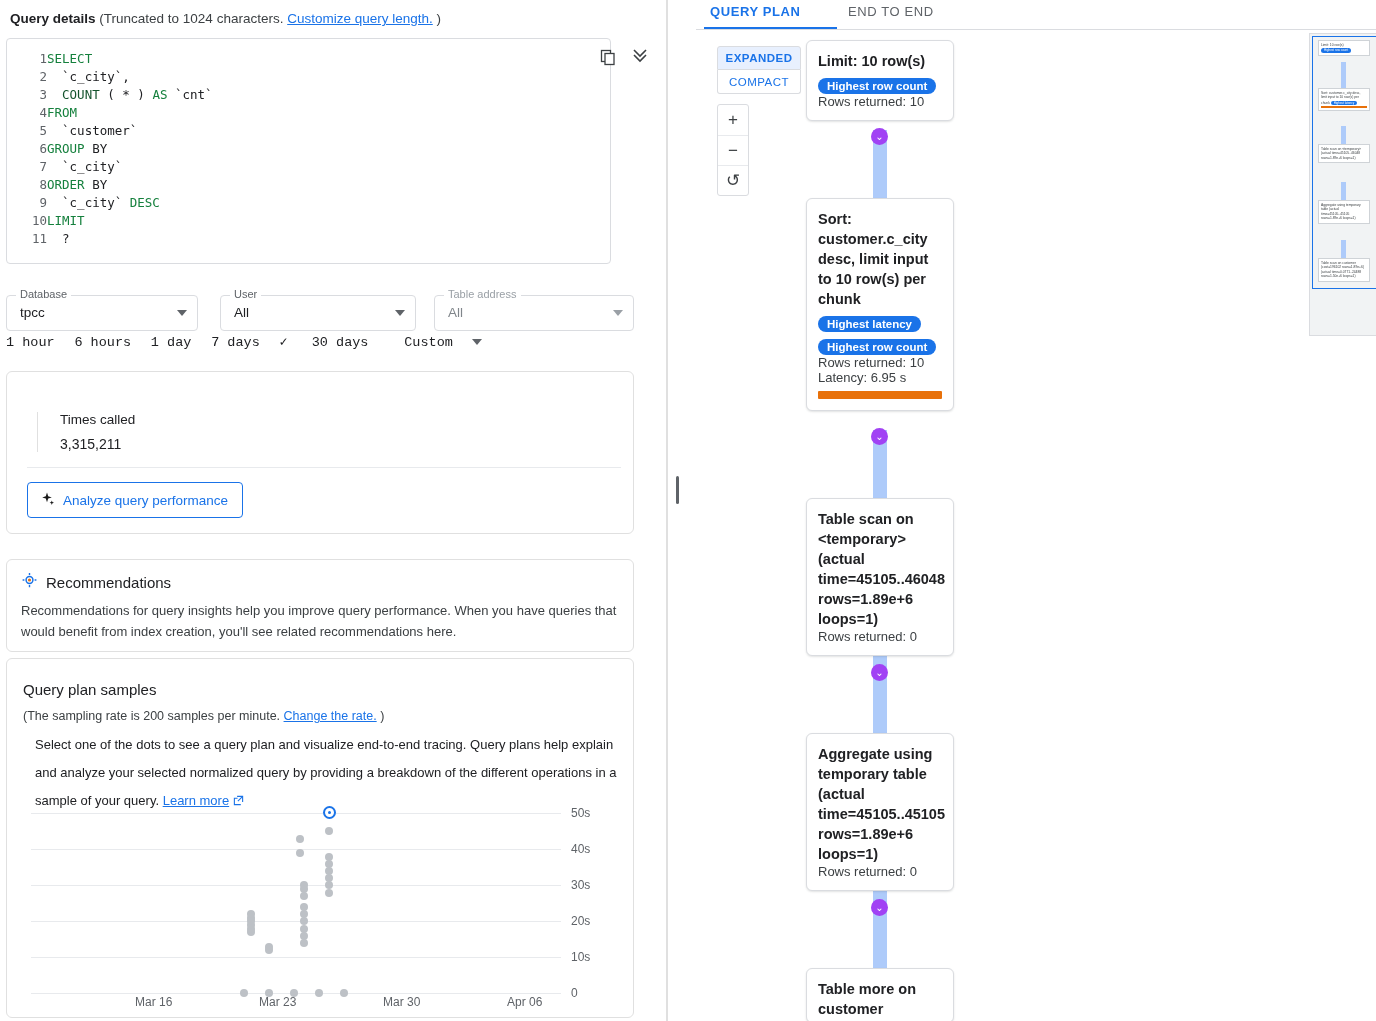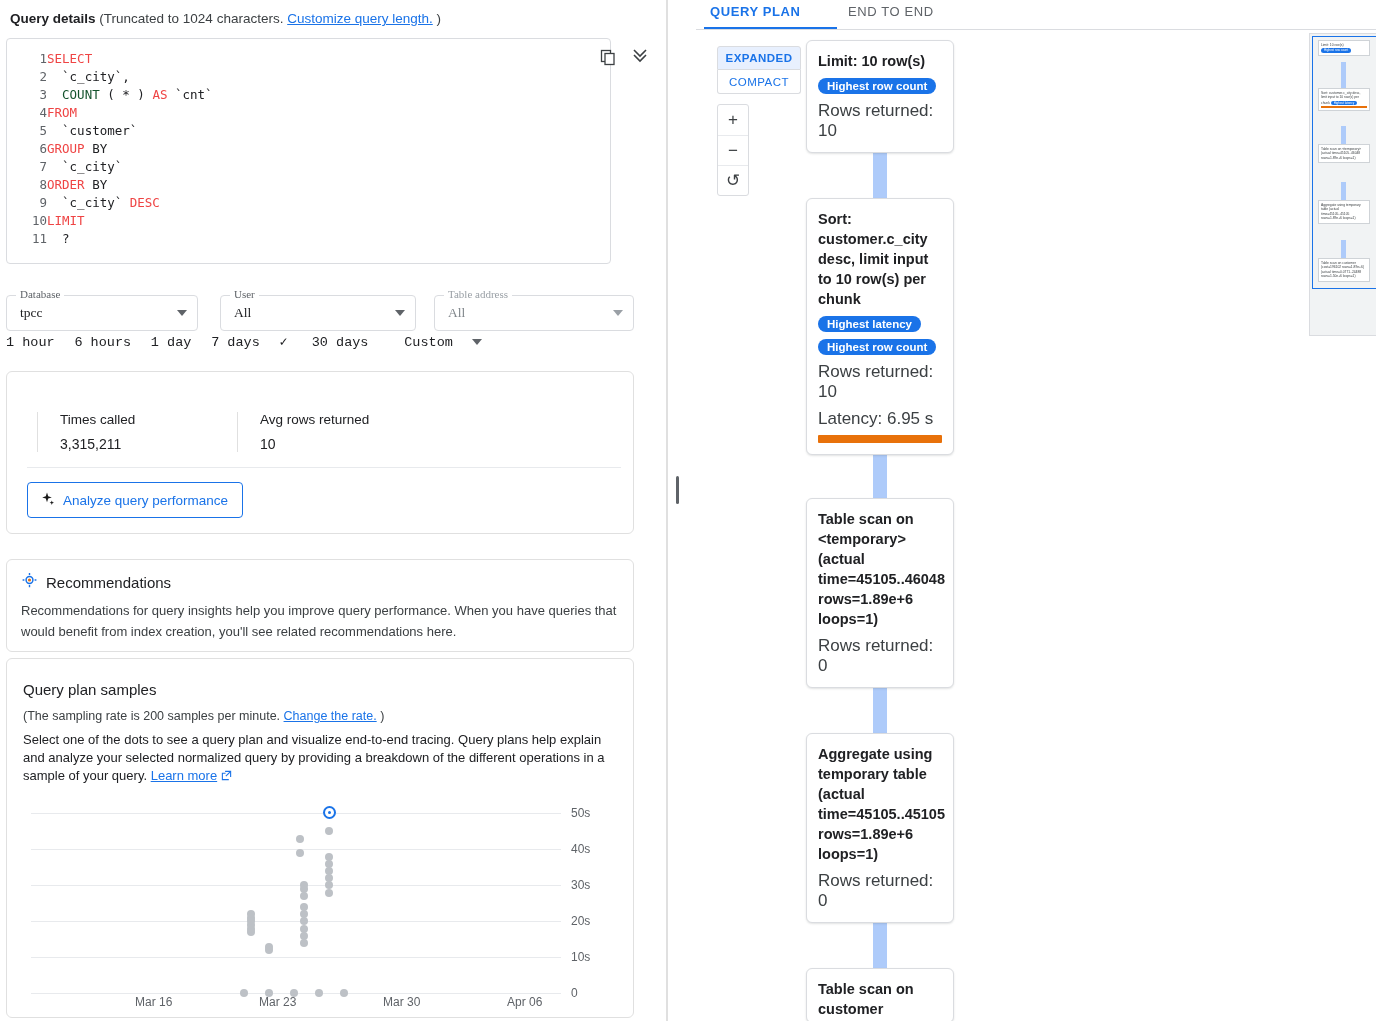--- a/index.html
+++ b/index.html
@@ -29,28 +29,28 @@
   
   .sql-box {
     position: absolute; left: 6px; top: 38px; width: 605px; height: 226px;
     border: 1px solid #dadce0; border-radius: 4px; background: #fff;
     overflow: hidden;
   }
   .sql-table { border-collapse: collapse; margin-top: 11px; }
   .sql-table td { font-family: "DejaVu Sans Mono", monospace; font-size: 12.5px; line-height: 18px; padding: 0; }
   .ln { width: 40px; text-align: right; color: #5f6368; padding-right: 10px; user-select: none; }
   .code { white-space: pre; padding-left: 10px; color: #202124; }
-  .kw { color: #ef4444; }
+  .kw { color: #15803d; }
   .fn { color: #14532d; }
   .copy-icon { position: absolute; right: 47px; top: 48px; width: 18px; height: 18px; cursor: pointer; }
   .collapse-icon { position: absolute; right: 14px; top: 46px; width: 20px; height: 20px; cursor: pointer; }
 
   
   .sel {
-    position: absolute; height: 36px; border: 1px solid #dadce0; border-radius: 4px; background: #fff; font-family: Liberation Serif, serif;
+    position: absolute; height: 36px; border: 1px solid #dadce0; border-radius: 4px; background: #fff;
   }
   .sel .lab {
     position: absolute; top: -8px; left: 9px; background: #fff; padding: 0 4px;
     font-size: 11px; color: #5f6368;
   }
   .sel .val { position: absolute; left: 13px; top: 9px; font-size: 13.5px; color: #202124; }
   .sel .val.placeholder { color: #80868b; }
   .sel .arrow {
     position: absolute; right: 10px; top: 14px; width: 0; height: 0;
     border-left: 5px solid transparent; border-right: 5px solid transparent;
@@ -87,21 +87,21 @@
   }
   .divider-line { position: absolute; left: 20px; top: 95px; width: 594px; height: 1px; background: #e8eaed; }
 
   #card-recs { left: 6px; top: 559px; width: 628px; height: 93px; }
   .recs-title { position: absolute; left: 14px; top: 12px; font-size: 15px; color: #202124; display: flex; align-items: center; gap: 8px; }
   .recs-body { position: absolute; left: 14px; top: 40px; width: 600px; font-size: 13px; line-height: 21px; color: #3c4043; }
 
   #card-samples { left: 6px; top: 658px; width: 628px; height: 360px; }
   .samples-title { position: absolute; left: 16px; top: 22px; font-size: 15px; color: #202124; }
   .samples-rate { position: absolute; left: 16px; top: 50px; font-size: 12.5px; color: #3c4043; }
-  .samples-desc { position: absolute; left: 16px; top: 72px; width: 600px; font-size: 13px; line-height: 18px; color: #202124; }
+  .samples-desc { position: absolute; left: 28px; top: 72px; width: 600px; font-size: 13px; line-height: 28px; color: #202124; }
 
   
   .chart-area { position: absolute; left: 16px; top: 140px; width: 598px; height: 210px; }
   .gridline { position: absolute; left: 8px; width: 530px; height: 1px; background: #e8eaed; }
   .ytick { position: absolute; left: 548px; font-size: 12px; color: #5f6368; }
   .xtick { position: absolute; font-size: 12px; color: #5f6368; top: 196px; }
   .dot { position: absolute; border-radius: 50%; background: #bdc1c6; }
   .dot.sel-dot { background: #1a73e8; border: 3px solid #fff; box-shadow: 0 0 0 2px #1a73e8; }
 
   
@@ -133,21 +133,21 @@
   .node {
     position: absolute; left: 110px; width: 148px; background: #fff;
     border: 1px solid #dadce0; border-radius: 6px; padding: 10px 11px 11px 11px;
     box-shadow: 0 1px 2px rgba(60,64,67,.15);
   }
   .node .ntitle { font-size: 14.5px; line-height: 20px; color: #202124; font-weight: bold; }
   .chip {
     display: inline-block; background: #1a73e8; color: #fff; font-size: 11.5px;
     border-radius: 10px; padding: 2px 9px; margin-top: 7px; font-weight: bold;
   }
-  .node .nmeta { font-size: 17px; color: #3c4043; margin-top: 7px; }
+  .node .nmeta { font-size: 13px; color: #3c4043; }
   .latbar { margin-top: 6px; height: 8px; background: #e8710a; border-radius: 1px; }
   .connector { position: absolute; left: 177px; width: 14px; background: #aecbfa; }
   .conn-dot {
     position: absolute; left: 175px; width: 17px; height: 17px; border-radius: 50%;
     background: #a142f4; color: #fff; font-size: 10px; text-align: center; line-height: 17px; cursor: pointer;
   }
 
   
   .minimap {
     position: absolute; left: 613px; top: 33px; width: 86px; height: 303px;
@@ -260,24 +260,20 @@
       <span>7 days</span>
       <span><span class="check">✓</span> <span>30 days</span></span>
       <span><span>Custom</span><span class="custom-arrow"></span></span>
     </div>
 
     <div class="card" id="card-stats">
       <div class="metrics">
         <div class="metric sep" style="width:200px">
           <div class="mlabel">Times called</div>
           <div class="mvalue">3,315,211</div>
-        </div>
-        <div class="metric sep" style="width:180px">
-          <div class="mlabel">Avg rows returned</div>
-          <div class="mvalue">10</div>
         </div>
       </div>
       <div class="divider-line"></div>
       <button class="analyze-btn">
         <span>
           <svg width="16" height="16" viewBox="0 0 16 16">
             <path d="M8 1.5 L9.2 5.2 L12.8 6.4 L9.2 7.6 L8 11.3 L6.8 7.6 L3.2 6.4 L6.8 5.2 Z" fill="#1a1a1a"></path>
             <path d="M12.8 9.5 L13.4 11.1 L15 11.7 L13.4 12.3 L12.8 13.9 L12.2 12.3 L10.6 11.7 L12.2 11.1 Z" fill="#1a1a1a"></path>
           </svg>
         </span>
@@ -425,21 +421,21 @@
       <div class="ntitle">Table scan on &lt;temporary&gt; (actual time=45105..46048 rows=1.89e+6 loops=1)</div>
       <div class="nmeta">Rows returned: 0</div>
     </div>
 
     <div class="node" style="top:733px">
       <div class="ntitle">Aggregate using temporary table (actual time=45105..45105 rows=1.89e+6 loops=1)</div>
       <div class="nmeta">Rows returned: 0</div>
     </div>
 
     <div class="node" style="top:968px; height:55px; overflow:hidden;">
-      <div class="ntitle">Table scan on customer</div>
+      <div class="ntitle">Table more on customer</div>
     </div>
 
     <div class="minimap">
       <div class="mm-view"></div>
       <div class="mm-conn" style="top:28px; height:26px;"></div>
       <div class="mm-conn" style="top:92px; height:18px;"></div>
       <div class="mm-conn" style="top:148px; height:18px;"></div>
       <div class="mm-conn" style="top:206px; height:18px;"></div>
 
       <div class="mm-node" style="top:6px;">

